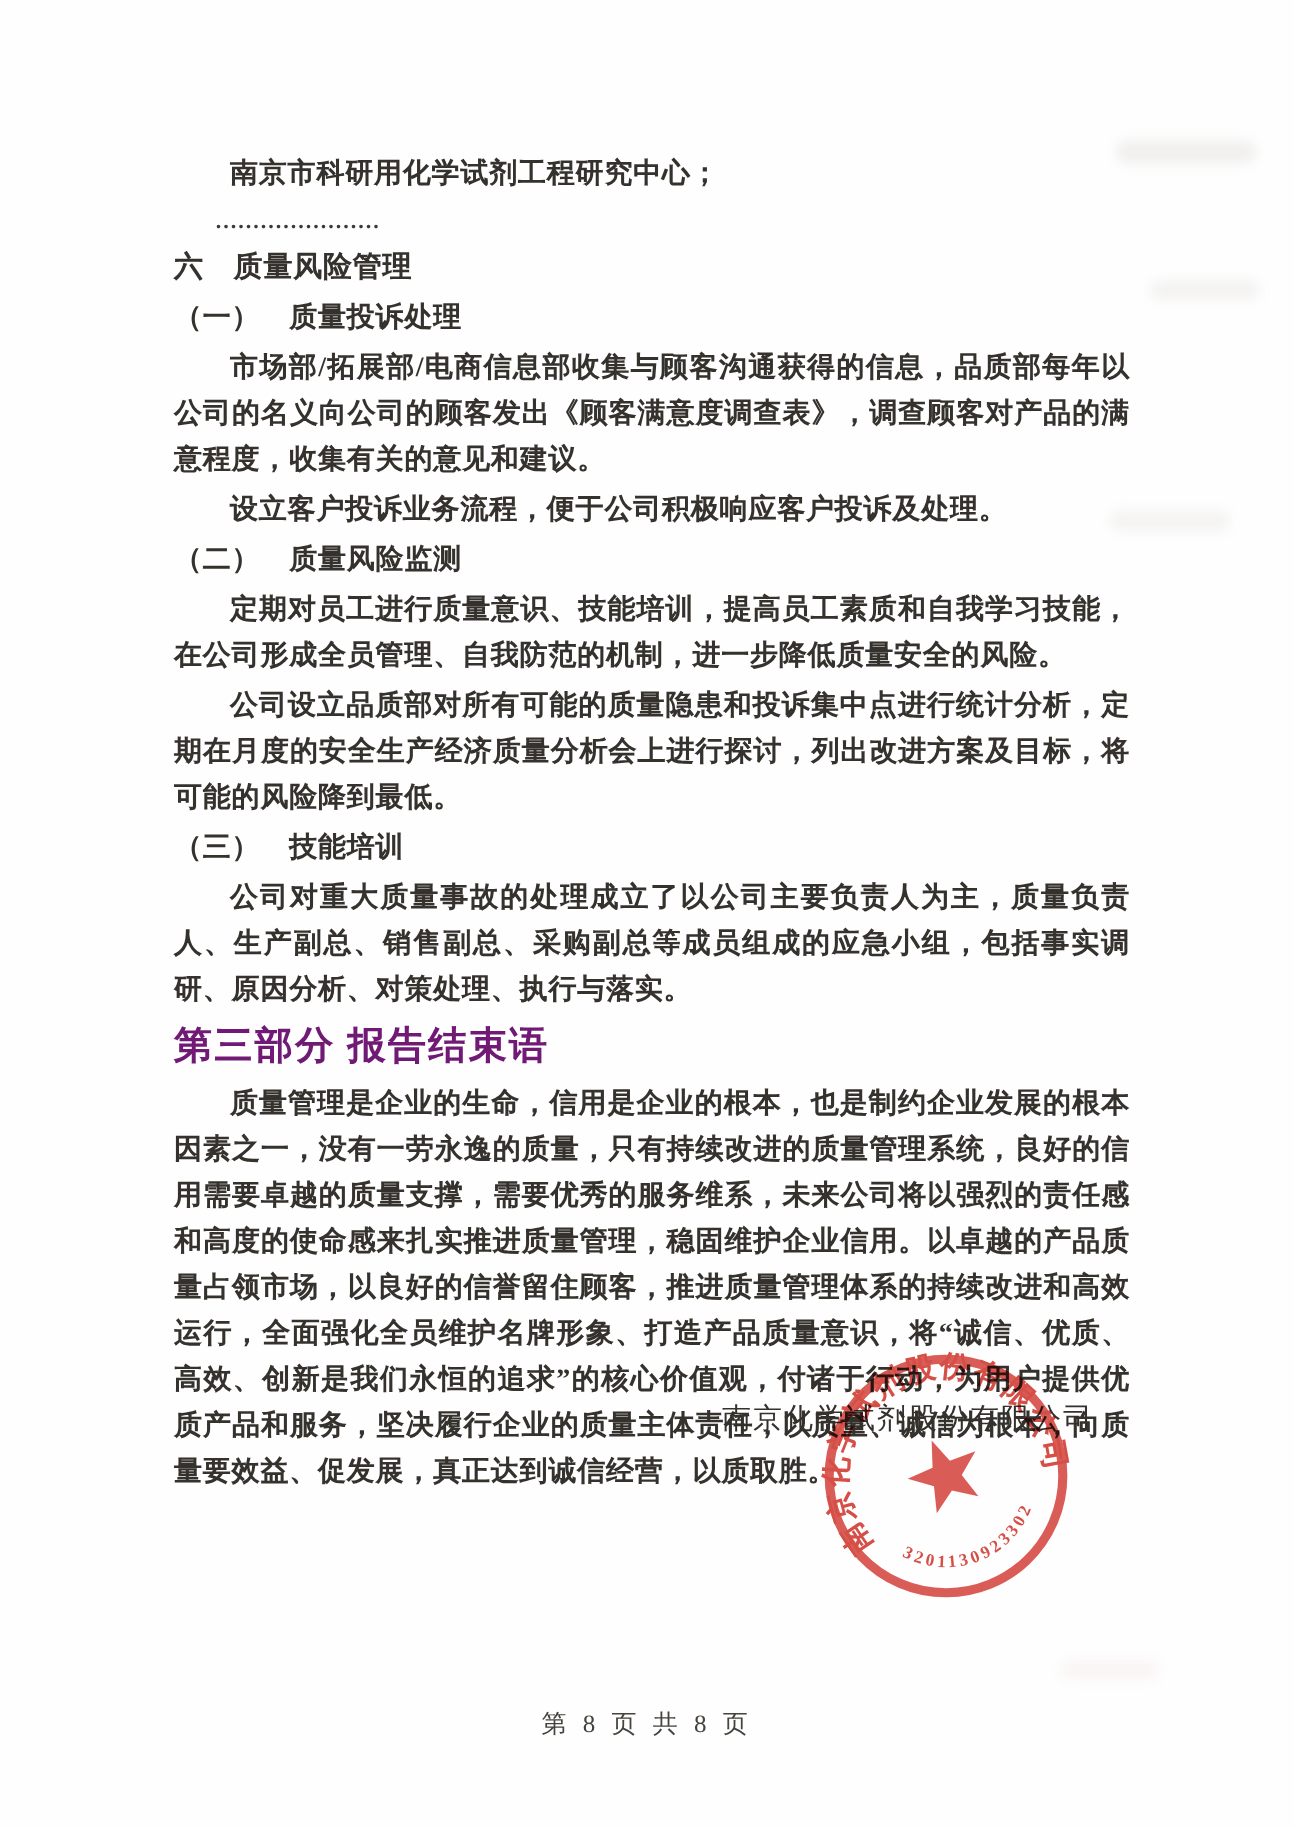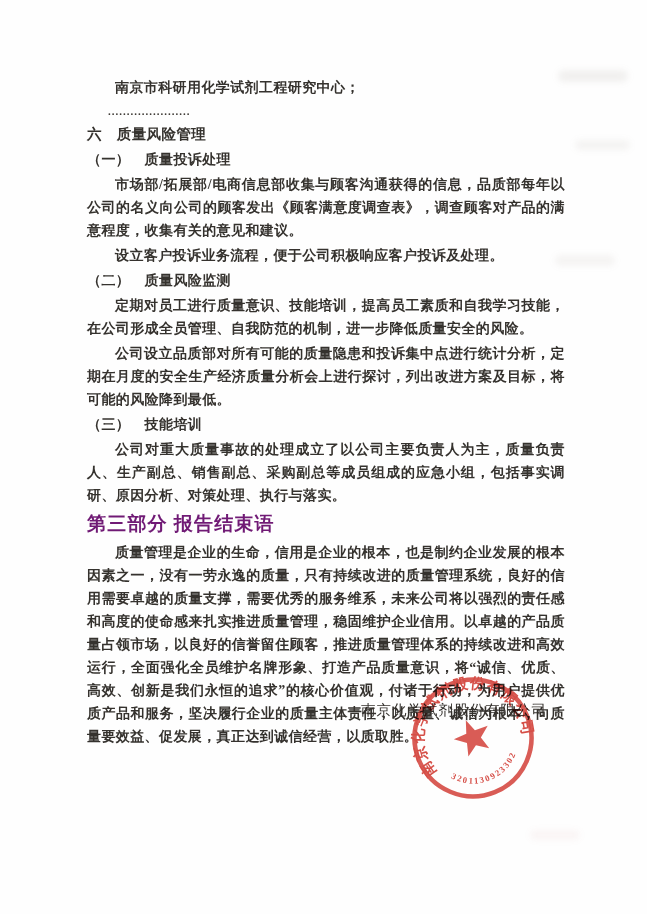--- a/index.html
+++ b/index.html
@@ -83,14 +83,15 @@
       </text>
       <polygon fill="#d23b33" opacity="0.92" points="80,59 85.1,73 100,73.5 88.2,82.7 92.3,97 80,88.6 67.7,97 71.8,82.7 60,73.5 74.9,73"></polygon>
     </g>
   </svg>
 
   <div class="artifact a1"></div>
   <div class="artifact a2"></div>
   <div class="artifact a3"></div>
   <div class="artifact a4"></div>
 
+  <div class="footer">第 8 页 共 8 页</div>
 
 </div>
 
 </body></html>

